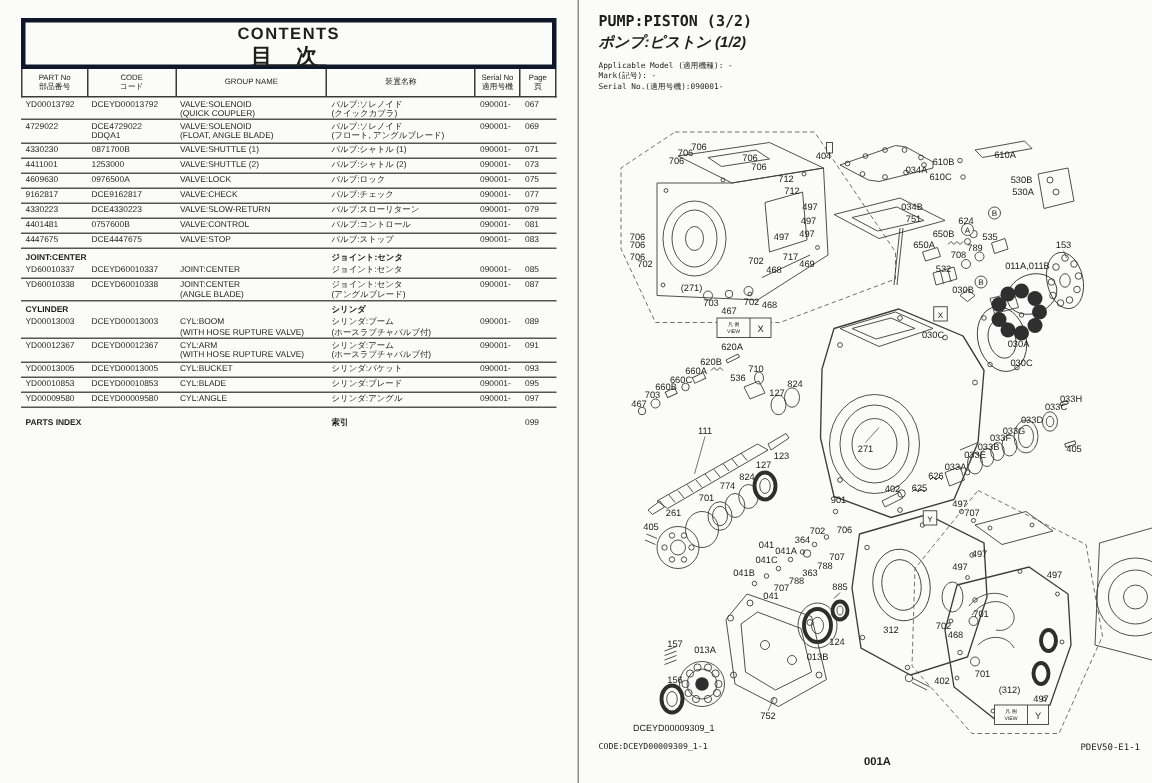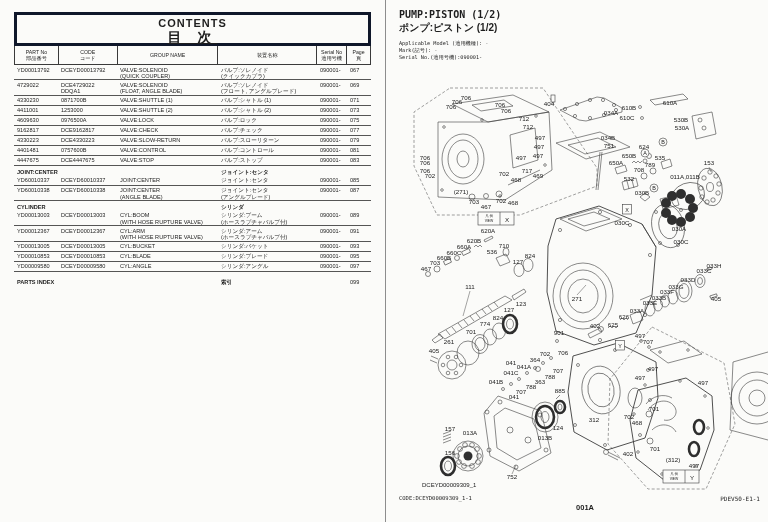--- a/index.html
+++ b/index.html
@@ -22,21 +22,21 @@
   .cell div{white-space:nowrap;}
   .h1{min-height:10px;} .h2{min-height:15px;} .hs{min-height:10px;padding-top:3px;}
   .bold{font-weight:bold;}
   .wide{width:204px;}
   .idx{margin-top:6px;}
   
   #divider{position:absolute;left:385px;top:0;width:1px;height:522px;background:#8d8d8d;}
   
   .mono{font-family:"DejaVu Sans Mono",monospace;}
   #r-title-en{position:absolute;left:399px;top:9px;font-size:10px;font-weight:bold;letter-spacing:0;}
-  #r-title-jp{position:absolute;left:399px;top:21px;font-size:10px;font-weight:bold;}
+  #r-title-jp{position:absolute;left:399px;top:21px;font-size:10px;font-weight:bold;font-style:italic;}
   #r-meta1{position:absolute;left:399px;top:40px;font-size:5.2px;}
   #r-meta2{position:absolute;left:399px;top:47px;font-size:5.2px;}
   #r-meta3{position:absolute;left:399px;top:54px;font-size:5.2px;}
   #f-code{position:absolute;left:399px;top:495px;font-size:5.5px;}
   #f-page{position:absolute;left:548px;top:503px;width:46px;text-align:right;font-size:7.5px;font-weight:bold;}
   #f-doc{position:absolute;left:688px;top:495px;width:72px;text-align:right;font-size:6px;}
   
   #diagram{position:absolute;left:385px;top:0;}
   #diagram text{font-family:"Liberation Sans",sans-serif;font-size:6.2px;fill:#1b1b1b;}
   #diagram text.tiny{font-size:3.4px;}
@@ -444,21 +444,21 @@
         <div class="cell c5"></div>
         <div class="cell c6">
           <div>099</div>
         </div>
       </div>
     </div>
 </div>
 
 <div id="divider"></div>
 
-<div id="r-title-en" class="mono">PUMP:PISTON (1/2)</div>
+<div id="r-title-en" class="mono">PUMP:PISTON (3/2)</div>
 <div id="r-title-jp">ポンプ:ピストン (1/2)</div>
 <div id="r-meta1" class="mono">Applicable Model (適用機種): -</div>
 <div id="r-meta2" class="mono">Mark(記号): -</div>
 <div id="r-meta3" class="mono">Serial No.(適用号機):090001-</div>
 <div id="f-code" class="mono">CODE:DCEYD00009309_1-1</div>
 <div id="f-page">001A</div>
 <div id="f-doc" class="mono">PDEV50-E1-1</div>
 
 <svg id="diagram" width="383" height="522" viewBox="385 0 383 522">
 

